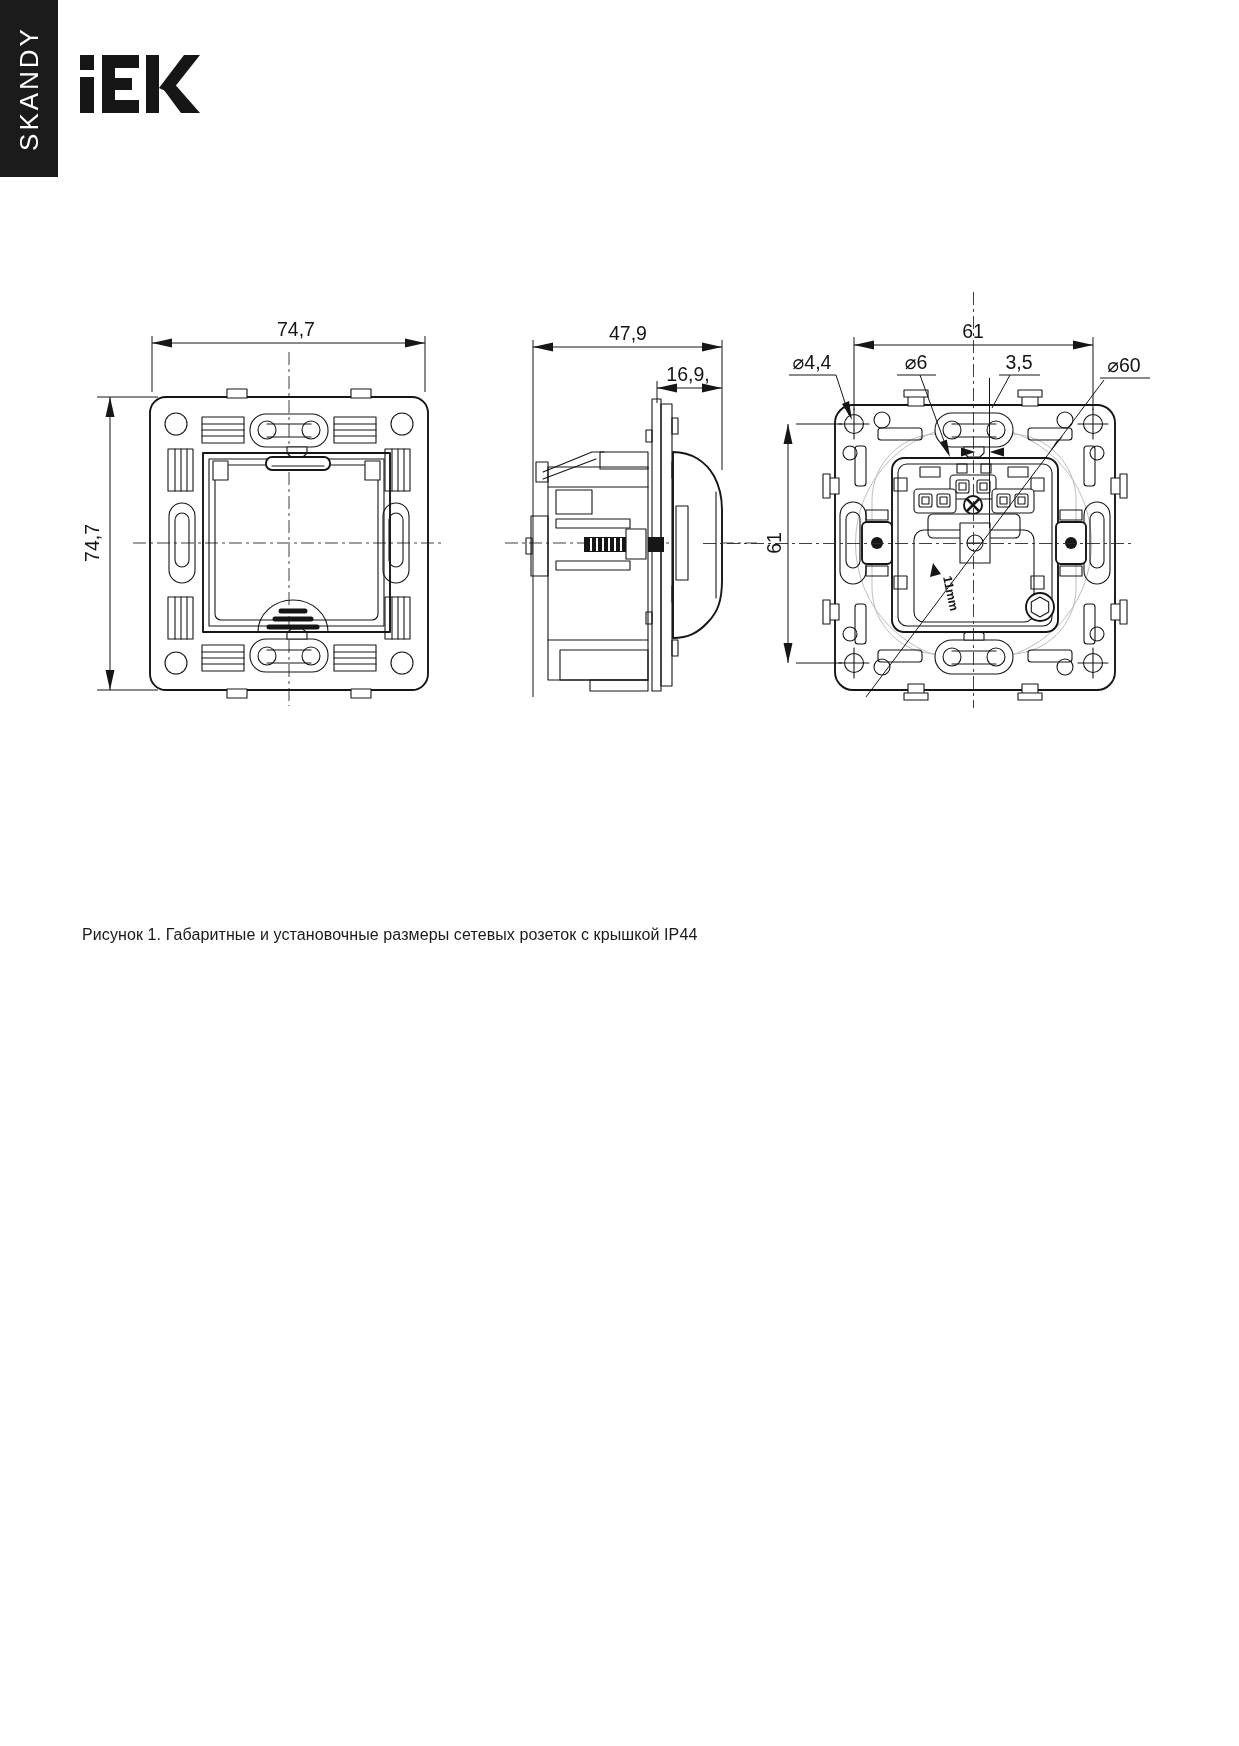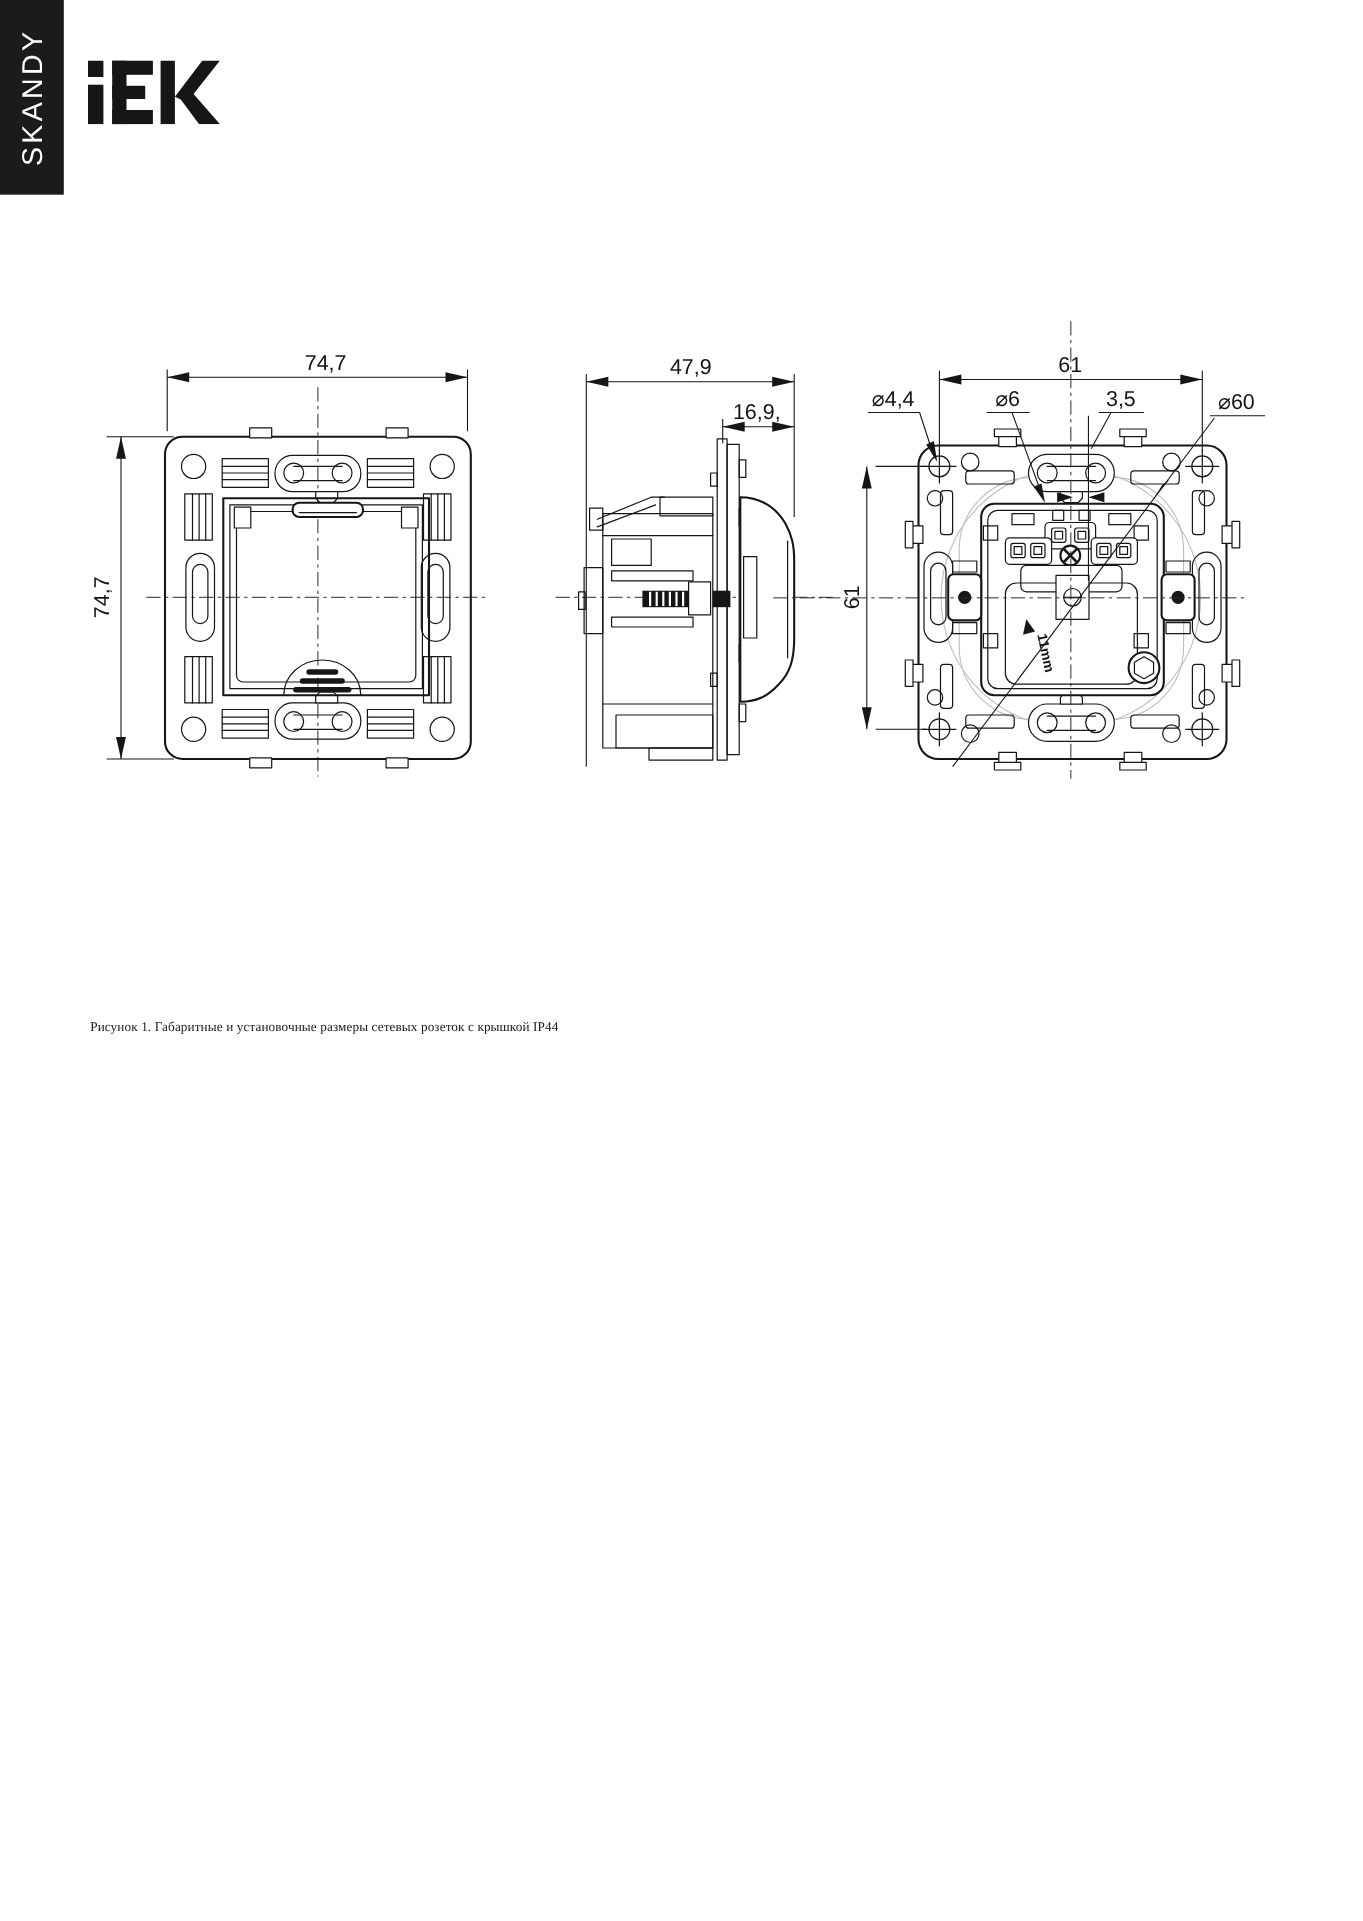--- a/index.html
+++ b/index.html
@@ -10,21 +10,21 @@
   .banner{position:absolute;left:0;top:0;width:58px;height:177px;background:#1b1b1b;
           display:flex;align-items:center;justify-content:center;}
   .banner span{display:block;transform:rotate(-90deg);white-space:nowrap;color:#fff;
                font-size:26px;letter-spacing:3px;font-weight:400;}
 
   
   .logo{position:absolute;left:80px;top:55px;width:120px;height:58px;}
   .sr{position:absolute;width:1px;height:1px;overflow:hidden;clip-path:inset(50%);white-space:nowrap;}
 
   
-  .caption{position:absolute;left:82px;top:926px;width:900px;font-size:12px;color:#1a1a1a;letter-spacing:.1px;font-family:Liberation Serif, serif;}
+  .caption{position:absolute;left:82px;top:926px;width:900px;font-size:16px;color:#1a1a1a;letter-spacing:.1px;}
 
   
   .s2{stroke:#161616;stroke-width:1.9;fill:none;stroke-linejoin:round;stroke-linecap:round;}
   .s1{stroke:#161616;stroke-width:1.1;fill:none;stroke-linejoin:round;stroke-linecap:round;}
   .sd{stroke:#161616;stroke-width:1;fill:none;}
   .cl{stroke:#2a2a2a;stroke-width:.9;fill:none;stroke-dasharray:13 4 3 4;}
   .gh{stroke:#bdbdbd;stroke-width:1;fill:none;}
   .fw{fill:#fff;}
   .bk{fill:#161616;stroke:none;}
   .wl{stroke:#fff;stroke-width:2;fill:none;}

